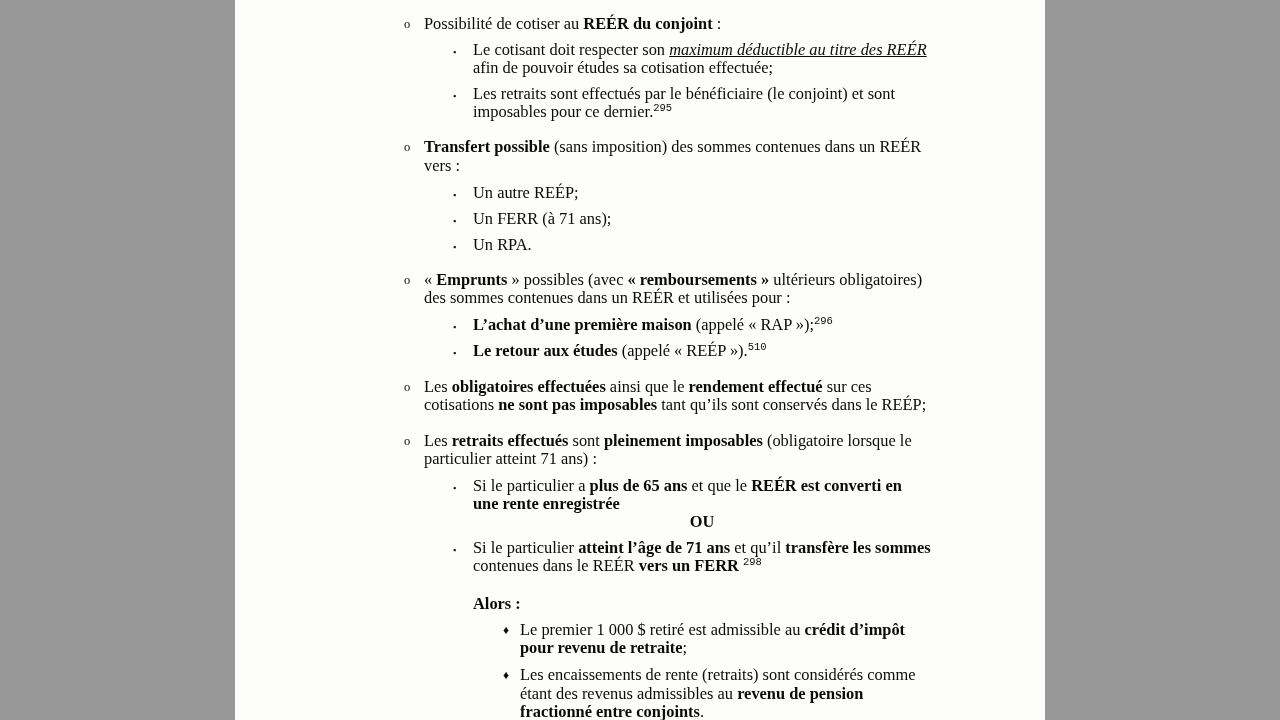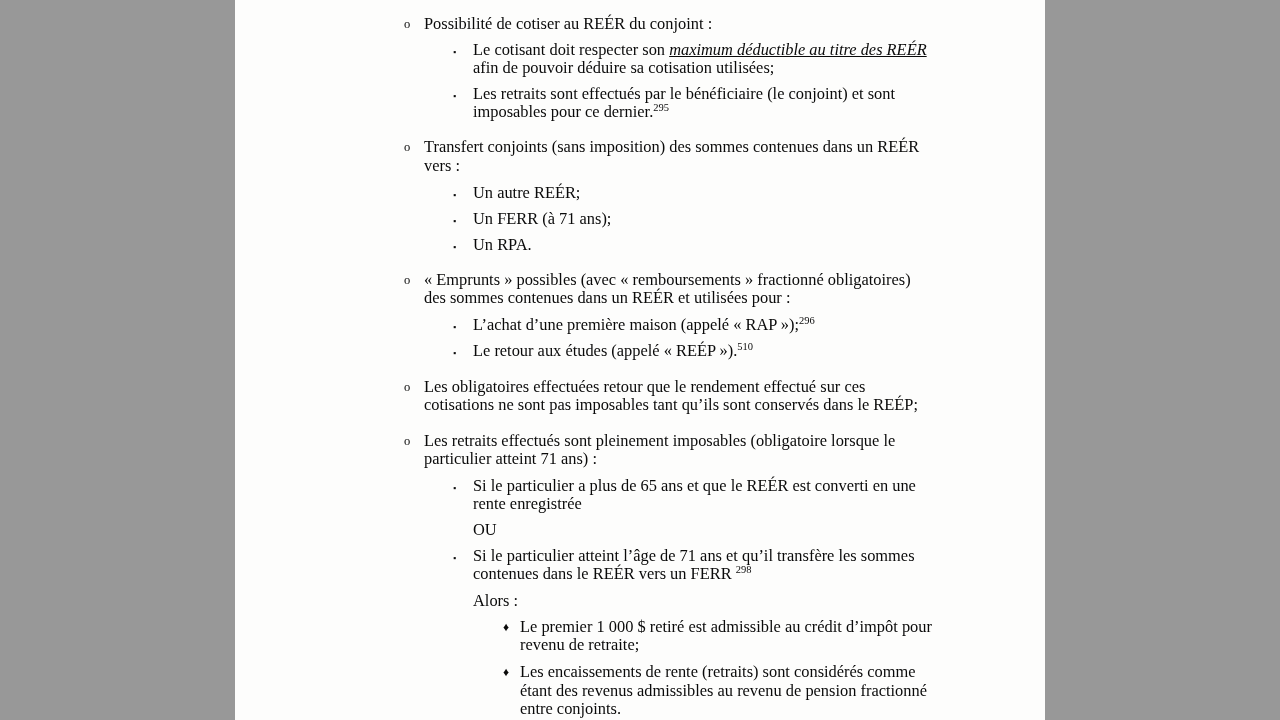--- a/index.html
+++ b/index.html
@@ -73,48 +73,49 @@
     top: 1px;
     font-size: 8.5px;
     line-height: 21px;
   }
   .b-diamond {
     left: -17px;
     top: 0px;
     font-size: 12px;
     line-height: 19.5px;
   }
-  b, .bold { font-weight: normal; }
+  b, .bold { font-weight: bold; }
   i, .ital { font-style: italic; }
   .uline { text-decoration: underline; }
   sup {
     font-size: 64%;
     vertical-align: super;
     line-height: 0;
+    font-family: Liberation Mono, monospace;
   }
 </style>
 </head>
 <body>
 
 <div id="viewer" style="background: rgb(152, 152, 152);">
   <div id="page" style="background: rgb(253, 253, 252);">
     <div id="content">
         <div class="blk lvl1"><span class="bullet b-circle">o</span><span>Possibilité de cotiser au </span><b>REÉR du conjoint</b><span> :</span></div>
-        <div class="blk lvl2" style="margin-top: 8px;"><span class="bullet b-square">▪</span><span>Le cotisant doit respecter son </span><i class="uline">maximum déductible au titre des REÉR</i><span> afin de pouvoir déduire sa cotisation utilisées;</span></div>
+        <div class="blk lvl2" style="margin-top: 8px;"><span class="bullet b-square">▪</span><span>Le cotisant doit respecter son </span><i class="uline">maximum déductible au titre des REÉR</i><span> afin de pouvoir études sa cotisation effectuée;</span></div>
         <div class="blk lvl2" style="margin-top: 8px;"><span class="bullet b-square">▪</span><span>Les retraits sont effectués par le bénéficiaire (le conjoint) et sont imposables pour ce dernier.</span><sup>295</sup></div>
-        <div class="blk lvl1" style="margin-top: 17px;"><span class="bullet b-circle">o</span><b>Transfert conjoints</b><span> (sans imposition) des sommes contenues dans un REÉR vers :</span></div>
-        <div class="blk lvl2" style="margin-top: 9px;"><span class="bullet b-square">▪</span><span>Un autre REÉR;</span></div>
+        <div class="blk lvl1" style="margin-top: 17px;"><span class="bullet b-circle">o</span><b>Transfert possible</b><span> (sans imposition) des sommes contenues dans un REÉR vers :</span></div>
+        <div class="blk lvl2" style="margin-top: 9px;"><span class="bullet b-square">▪</span><span>Un autre REÉP;</span></div>
         <div class="blk lvl2" style="margin-top: 8px;"><span class="bullet b-square">▪</span><span>Un FERR (à 71 ans);</span></div>
         <div class="blk lvl2" style="margin-top: 8px;"><span class="bullet b-square">▪</span><span>Un RPA.</span></div>
-        <div class="blk lvl1" style="margin-top: 17px;"><span class="bullet b-circle">o</span><span>« </span><b>Emprunts</b><span> » possibles (avec </span><b>« remboursements »</b><span> fractionné obligatoires) des sommes contenues dans un REÉR et utilisées pour :</span></div>
+        <div class="blk lvl1" style="margin-top: 17px;"><span class="bullet b-circle">o</span><span>« </span><b>Emprunts</b><span> » possibles (avec </span><b>« remboursements »</b><span> ultérieurs obligatoires) des sommes contenues dans un REÉR et utilisées pour :</span></div>
         <div class="blk lvl2" style="margin-top: 9px;"><span class="bullet b-square">▪</span><b>L’achat d’une première maison</b><span> (appelé « RAP »);</span><sup>296</sup></div>
         <div class="blk lvl2" style="margin-top: 8px;"><span class="bullet b-square">▪</span><b>Le retour aux études</b><span> (appelé « REÉP »).</span><sup>510</sup></div>
-        <div class="blk lvl1" style="margin-top: 18px;"><span class="bullet b-circle">o</span><span>Les </span><b>obligatoires effectuées</b><span> retour que le </span><b>rendement effectué</b><span> sur ces cotisations </span><b>ne sont pas imposables</b><span> tant qu’ils sont conservés dans le REÉP;</span></div>
+        <div class="blk lvl1" style="margin-top: 18px;"><span class="bullet b-circle">o</span><span>Les </span><b>obligatoires effectuées</b><span> ainsi que le </span><b>rendement effectué</b><span> sur ces cotisations </span><b>ne sont pas imposables</b><span> tant qu’ils sont conservés dans le REÉP;</span></div>
         <div class="blk lvl1" style="margin-top: 17px;"><span class="bullet b-circle">o</span><span>Les </span><b>retraits effectués</b><span> sont </span><b>pleinement imposables</b><span> (obligatoire lorsque le particulier atteint 71 ans) :</span></div>
         <div class="blk lvl2" style="margin-top: 9px;"><span class="bullet b-square">▪</span><span>Si le particulier a </span><b>plus de 65 ans</b><span> et que le </span><b>REÉR est converti en une rente enregistrée</b></div>
-        <div class="blk lvl2" style="margin-top: 8px;"><b>OU</b></div>
+        <div class="blk lvl2" style=" text-align: center;"><b>OU</b></div>
         <div class="blk lvl2" style="margin-top: 8px;"><span class="bullet b-square">▪</span><span>Si le particulier </span><b>atteint l’âge de 71 ans</b><span> et qu’il </span><b>transfère les sommes</b><span> contenues dans le REÉR </span><b>vers un FERR</b><span> </span><sup>298</sup></div>
-        <div class="blk lvl2" style="margin-top: 9px;"><b>Alors :</b></div>
+        <div class="blk lvl2" style="margin-top: 20px;"><b>Alors :</b></div>
         <div class="blk lvl3" style="margin-top: 8px;"><span class="bullet b-diamond">♦</span><span>Le premier 1 000 $ retiré est admissible au </span><b>crédit d’impôt pour revenu de retraite</b><span>;</span></div>
         <div class="blk lvl3" style="margin-top: 9px;"><span class="bullet b-diamond">♦</span><span>Les encaissements de rente (retraits) sont considérés comme étant des revenus admissibles au </span><b>revenu de pension fractionné entre conjoints</b><span>.</span></div>
       </div>
   </div>
 </div>
 
 </body></html>

